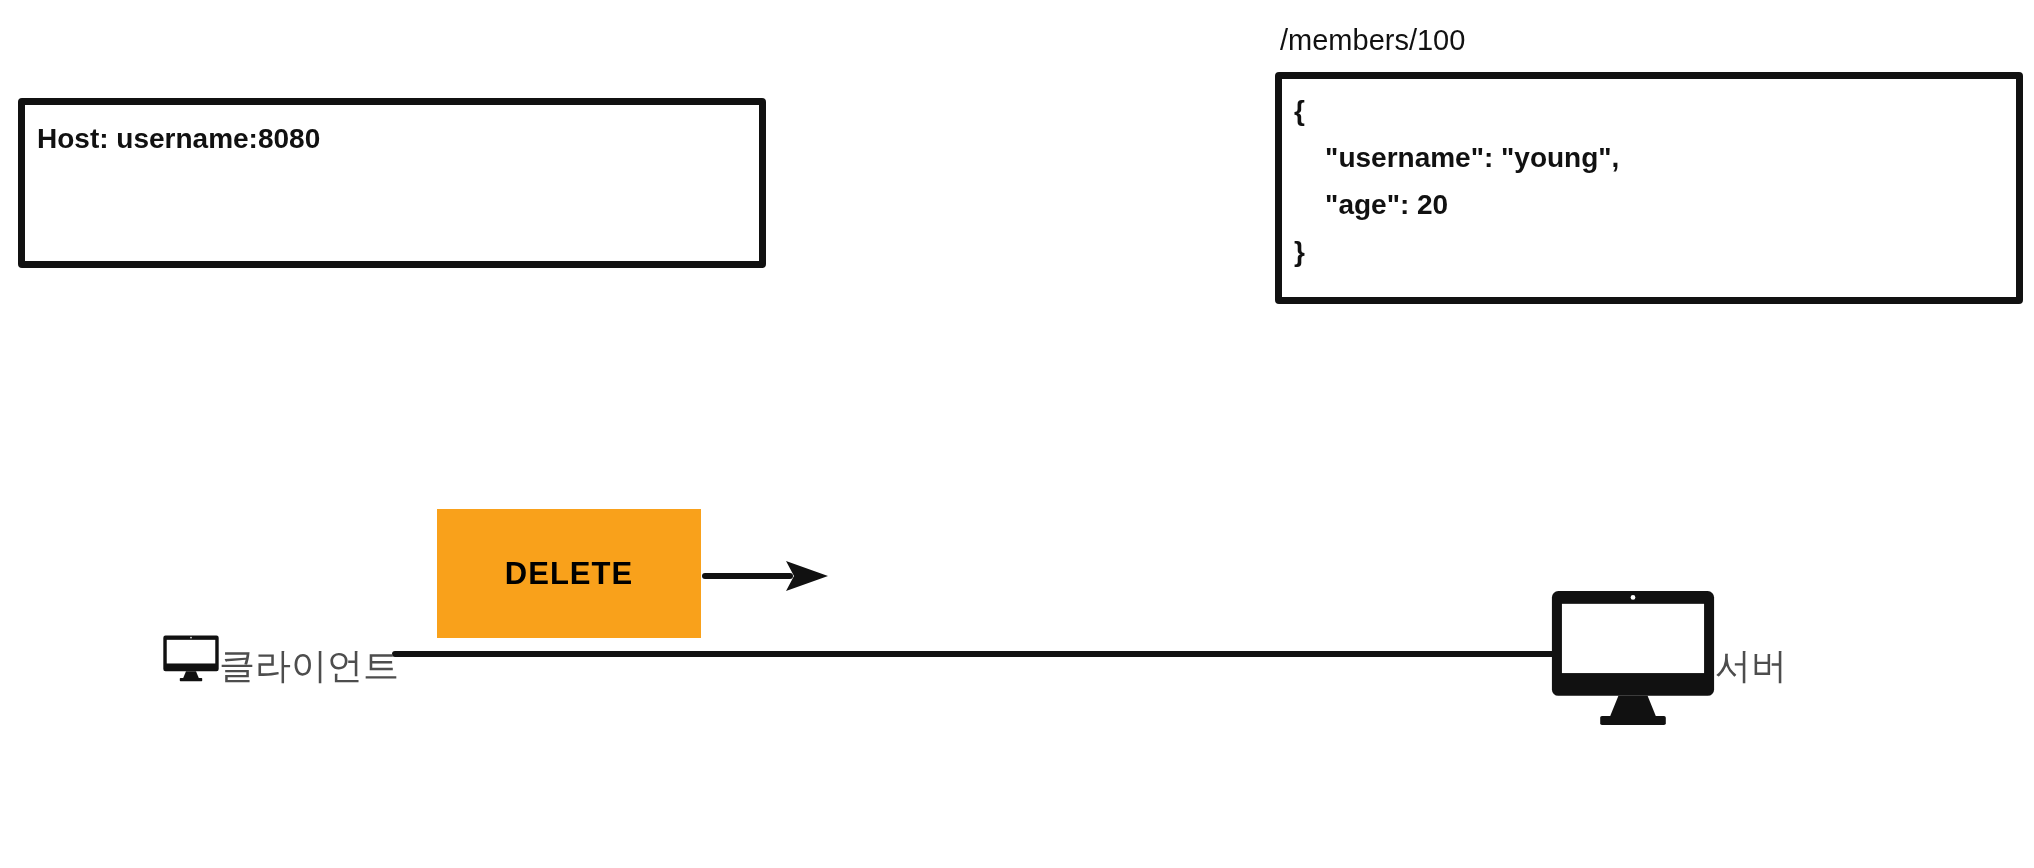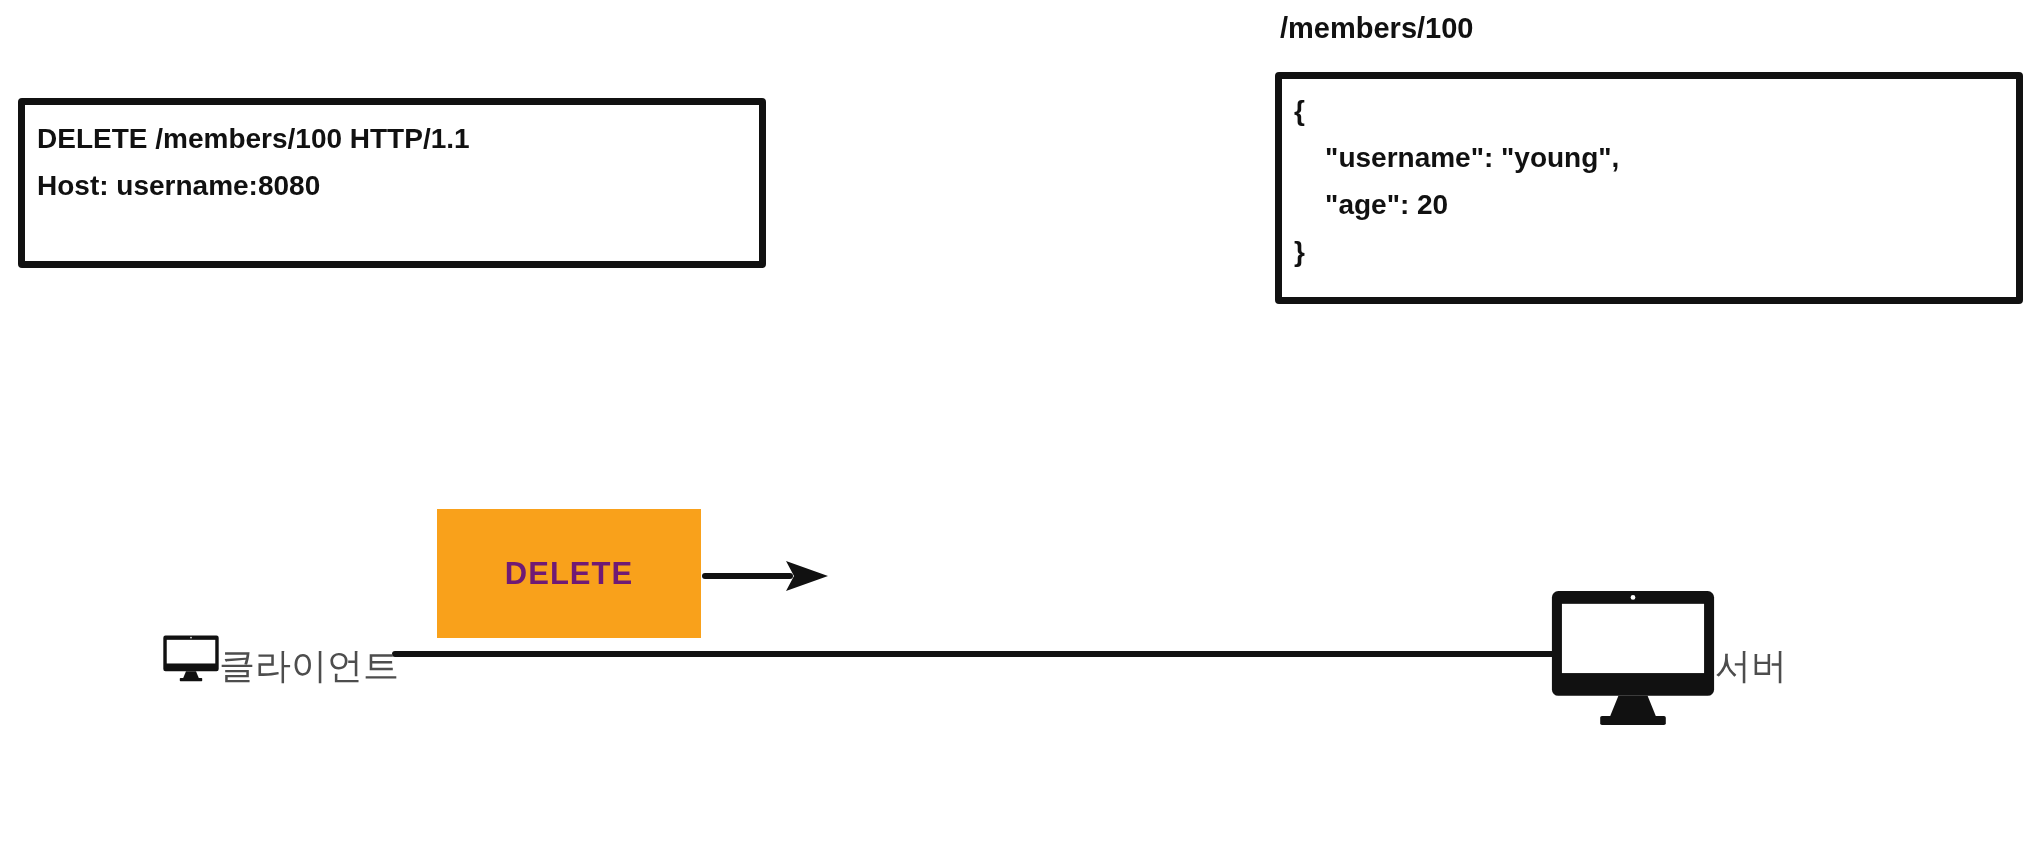--- a/index.html
+++ b/index.html
@@ -33,22 +33,22 @@
   .request-box .code-line {
     font-weight: bold;
     font-size: 28px;
     line-height: 47px;
     white-space: pre;
   }
 
   .resource-label {
     position: absolute;
     left: 1280px;
-    top: 12px;
-    font-weight: bold;
+    top: 24px;
+    font-weight: normal;
     font-size: 29px;
     color: #111111;
   }
 
   .resource-box {
     left: 1275px;
     top: 72px;
     width: 748px;
     height: 232px;
     padding: 8px 12px;
@@ -65,21 +65,21 @@
     left: 437px;
     top: 509px;
     width: 264px;
     height: 129px;
     display: flex;
     align-items: center;
     justify-content: center;
     font-weight: bold;
     font-size: 31px;
     letter-spacing: 1px;
-    color: #701a75;
+    color: #000000;
   }
 
   .arrow-svg {
     position: absolute;
     left: 702px;
     top: 557px;
     width: 132px;
     height: 38px;
   }
 
@@ -112,21 +112,20 @@
     text-align: center;
     white-space: nowrap;
   }
 </style>
 </head>
 <body>
 
 <div class="canvas">
 
   <div class="sketch-box request-box">
-    <div class="code-line">DELETE /members/100 HTTP/1.1</div>
     <div class="code-line">Host: username:8080</div>
   </div>
 
   <div class="resource-label">/members/100</div>
 
   <div class="sketch-box resource-box">
     <div class="code-line">{</div>
     <div class="code-line">    "username": "young",</div>
     <div class="code-line">    "age": 20</div>
     <div class="code-line">}</div>

